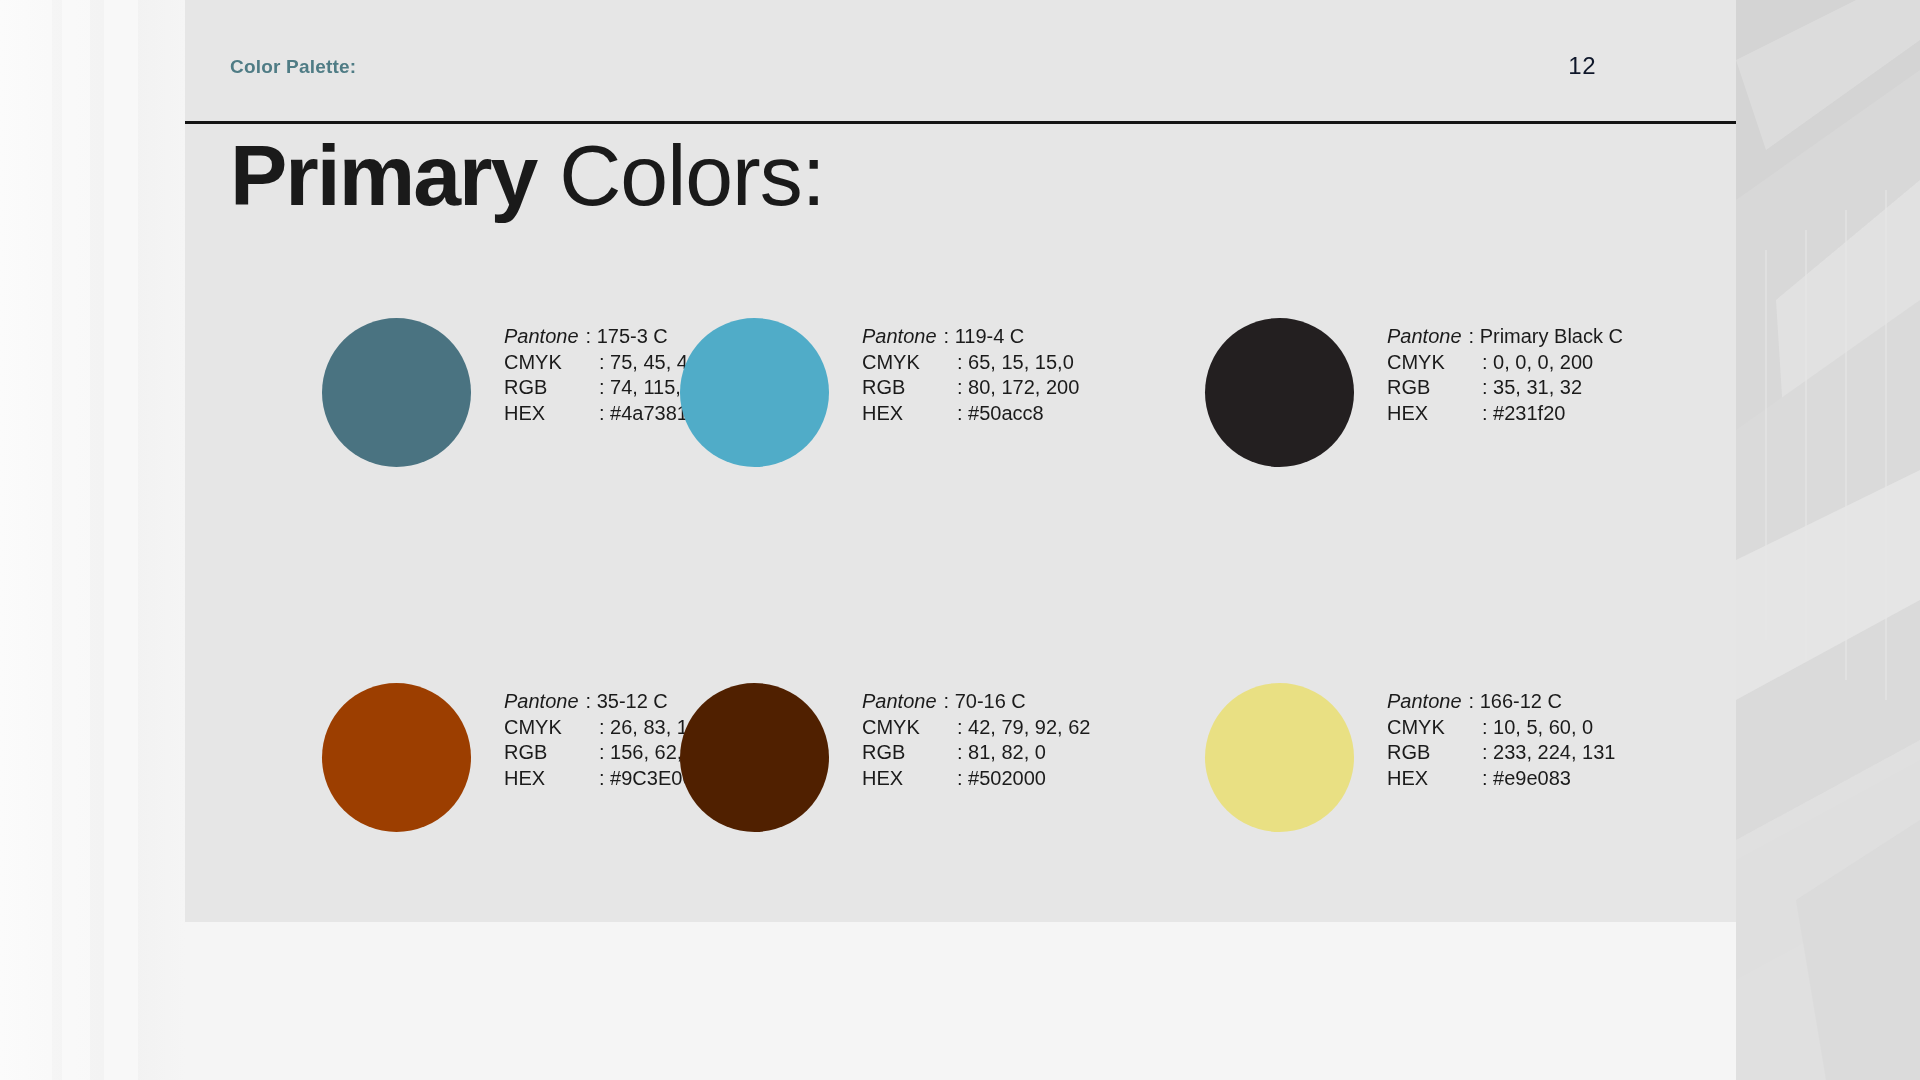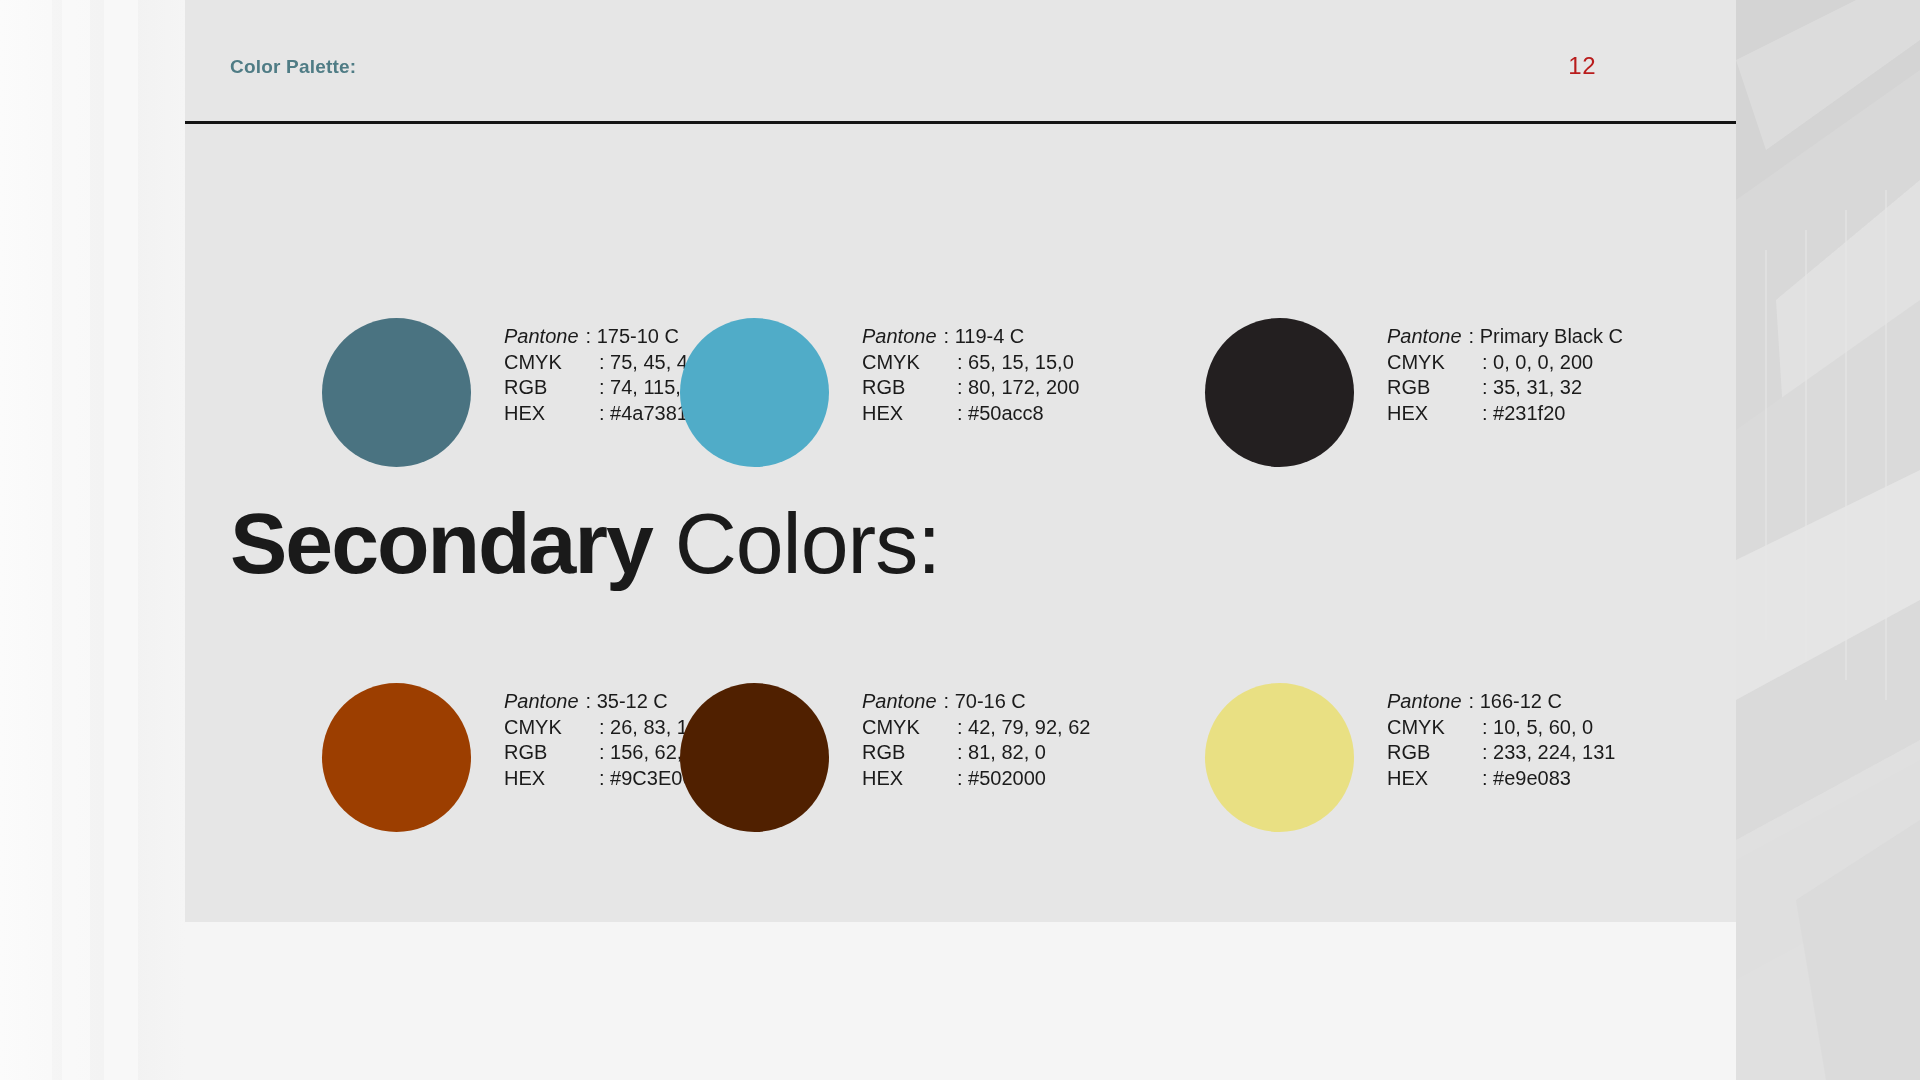--- a/index.html
+++ b/index.html
@@ -36,21 +36,21 @@
   #header{
     position:absolute; left:0; top:0; width:1551px; height:122px;
   }
   #eyebrow{
     position:absolute; left:45px; top:56px;
     font-size:19px; font-weight:bold; letter-spacing:.2px;
     color:#4f7c85;
   }
   #page-number{
     position:absolute; right:140px; top:52px;
-    font-size:24px; color:#b91c1c; letter-spacing:.5px;
+    font-size:24px; color:#0f172a; letter-spacing:.5px;
   }
   #rule{
     position:absolute; left:0px; top:121px; width:1551px; height:3px;
     background:#141414;
   }
 
   
   .section-title{
     position:absolute; left:45px;
     font-size:86px; line-height:1; color:#1a1a1a;
@@ -95,29 +95,32 @@
 </div>
 
 <div id="slide">
 
   <div id="header">
     <div id="eyebrow">Color Palette:</div>
     <div id="page-number">12</div>
     <div id="rule"></div>
   </div>
 
+  <div class="section-title" id="primary-title">
+    <span class="strong">Primary</span><span class="light"> Colors:</span>
+  </div>
 
   <div class="swatch-row" id="primary-row">
 
     <div class="swatch" style="left:137px;width:400px;">
       <div class="disc" style="background:#4a7381"></div>
       <div class="specs">
         <div class="spec-line pantone">
           <span class="k">Pantone</span>
-          <span class="v">: 175-10 C</span>
+          <span class="v">: 175-3 C</span>
         </div>
         <div class="spec-line cols">
           <span class="k">CMYK</span>
           <span class="v">: 75, 45, 40, 10</span>
         </div>
         <div class="spec-line cols">
           <span class="k">RGB</span>
           <span class="v">: 74, 115, 129</span>
         </div>
         <div class="spec-line cols">
@@ -166,23 +169,20 @@
         </div>
         <div class="spec-line cols">
           <span class="k">HEX</span>
           <span class="v">: #231f20</span>
         </div>
       </div>
     </div>
 
   </div>
 
-  <div class="section-title" id="secondary-title">
-    <span class="strong">Secondary</span><span class="light"> Colors:</span>
-  </div>
 
   <div class="swatch-row" id="secondary-row">
 
     <div class="swatch" style="left:137px;width:400px;">
       <div class="disc" style="background:#9c3e00"></div>
       <div class="specs">
         <div class="spec-line pantone">
           <span class="k">Pantone</span>
           <span class="v">: 35-12 C</span>
         </div>

